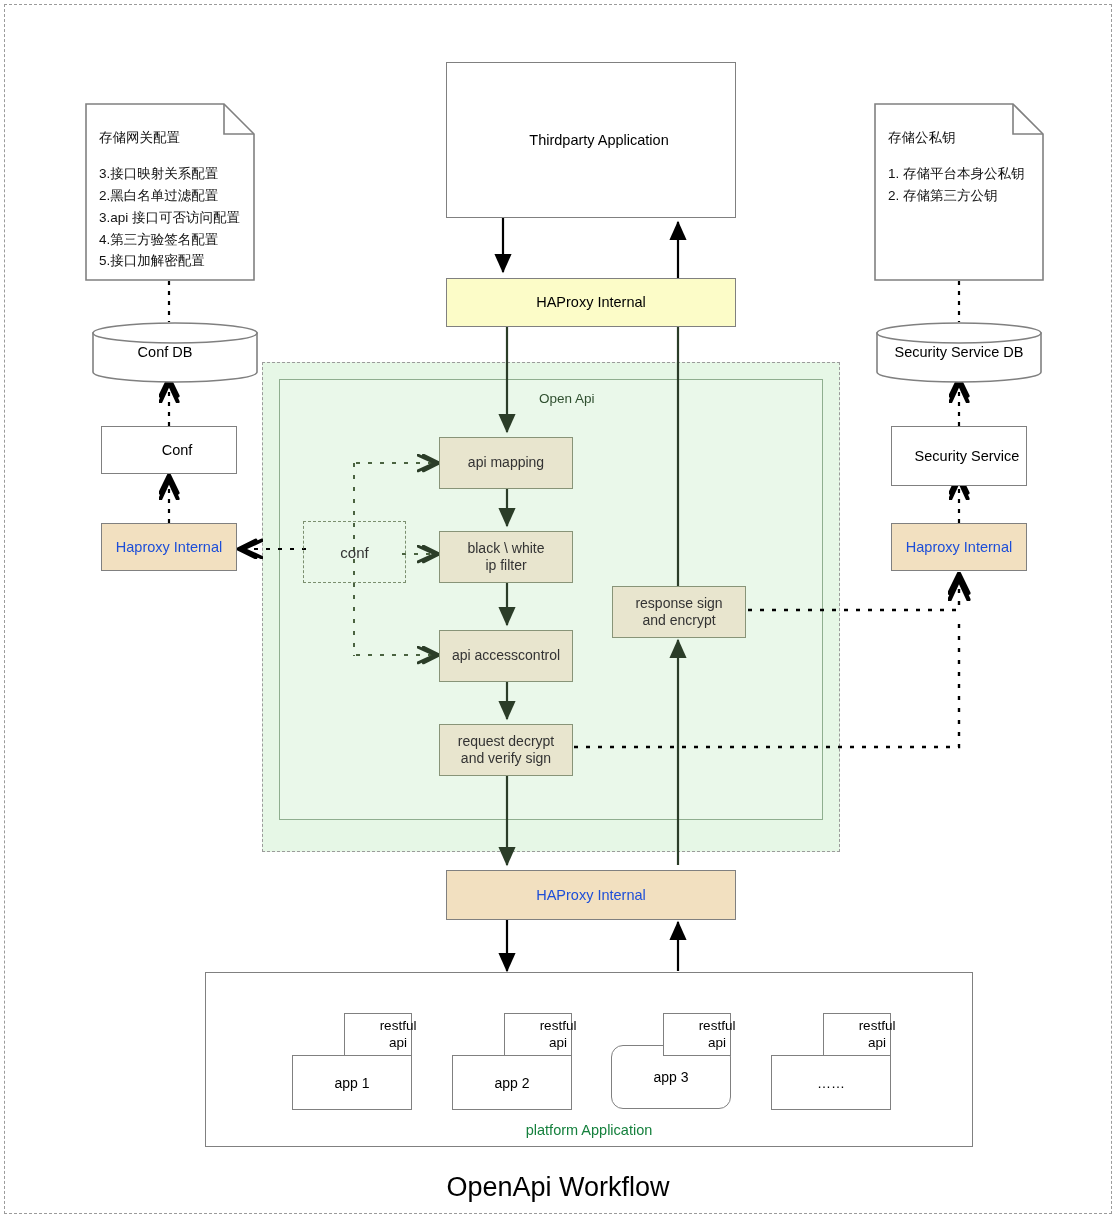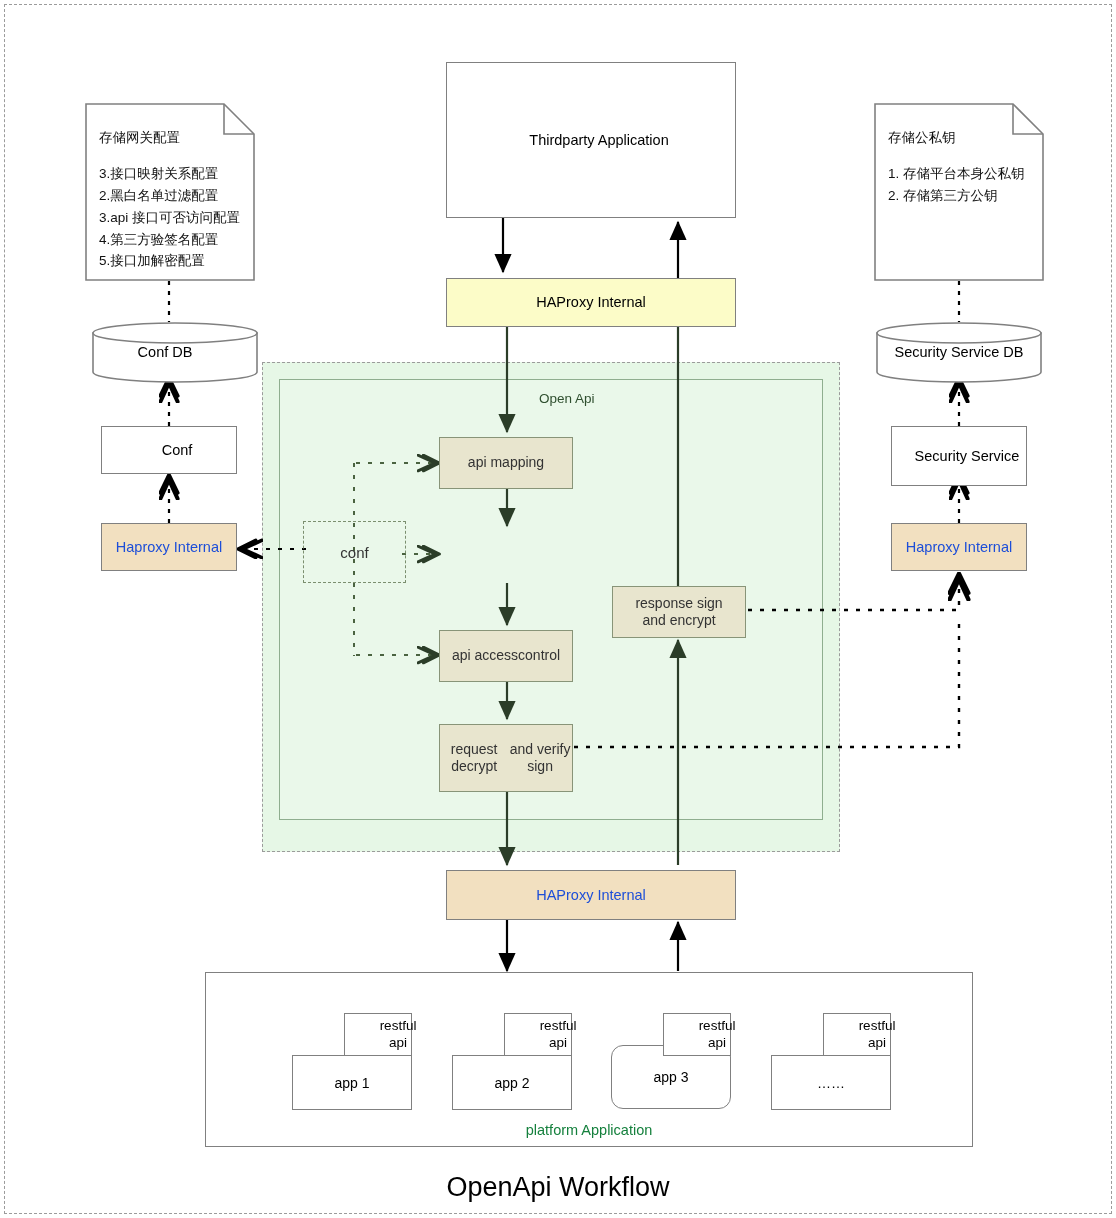--- a/index.html
+++ b/index.html
@@ -326,27 +326,31 @@
   <div class="node rect-white" style="left:891px; top:426px; width:136px; height:60px;">Security Service</div>
   <div class="node rect-tan" style="left:891px; top:523px; width:136px; height:48px;">Haproxy Internal</div>
 
   <div class="node rect-white" style="left:446px; top:62px; width:290px; height:156px;">Thirdparty Application</div>
   <div class="node rect-yellow" style="left:446px; top:278px; width:290px; height:49px;">HAProxy Internal</div>
 
   <div class="conf-box" style="left:303px; top:521px; width:103px; height:62px;">conf</div>
 
   <div class="node rect-beige" style="left:439px; top:437px; width:134px; height:52px;">api mapping</div>
 
+  <div class="node rect-beige" style="left:439px; top:531px; width:134px; height:52px; flex-direction:column;">
+    <span>black \ white</span>
+    <span>ip filter</span>
+  </div>
 
   <div class="node rect-beige" style="left:439px; top:630px; width:134px; height:52px; flex-direction:row;">
     <span>api access</span>
     <span>control</span>
   </div>
 
-  <div class="node rect-beige" style="left:439px; top:724px; width:134px; height:68px; flex-direction:row;">
+  <div class="node rect-beige" style="left:439px; top:724px; width:134px; height:52px; flex-direction:column;">
     <span>request decrypt</span>
     <span>and verify sign</span>
   </div>
 
   <div class="node rect-beige" style="left:612px; top:586px; width:134px; height:52px; flex-direction:column;">
     <span>response sign</span>
     <span>and encrypt</span>
   </div>
 
   <div class="node rect-tan" style="left:446px; top:870px; width:290px; height:50px;">HAProxy Internal</div>

